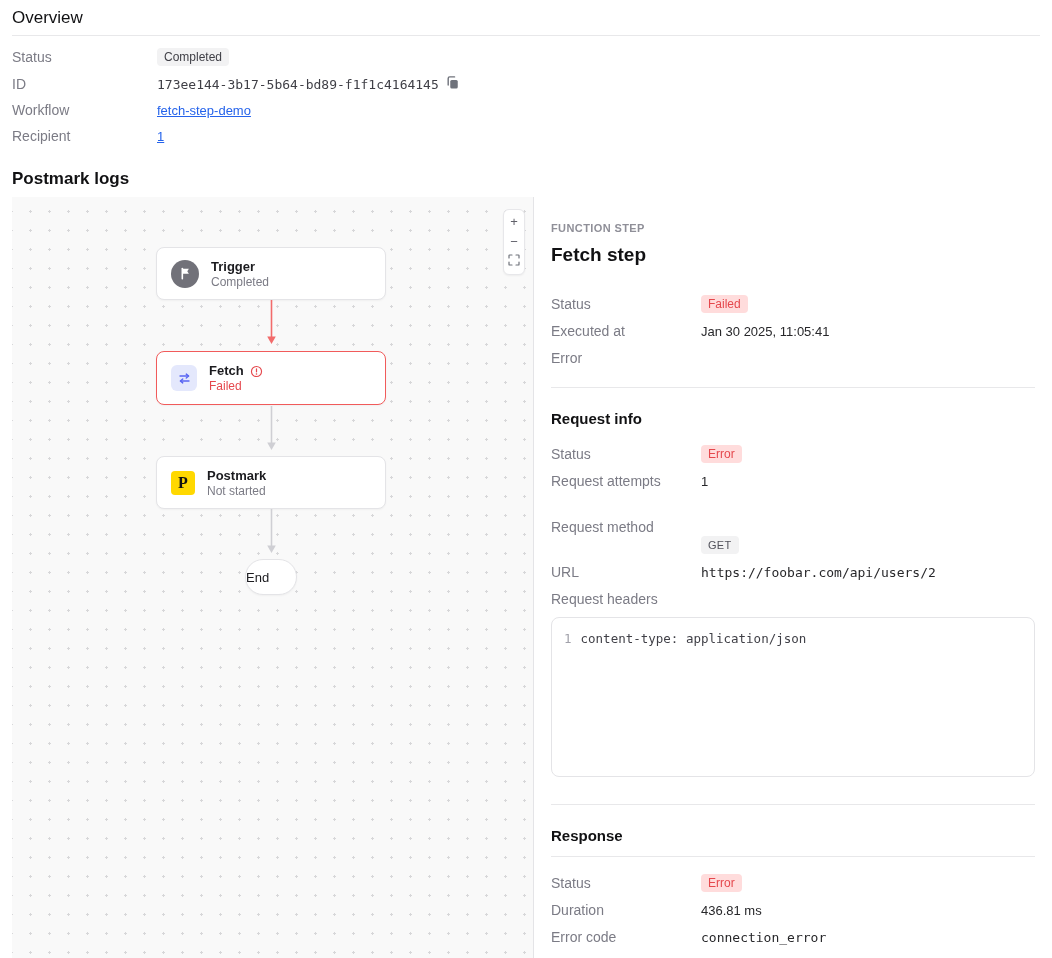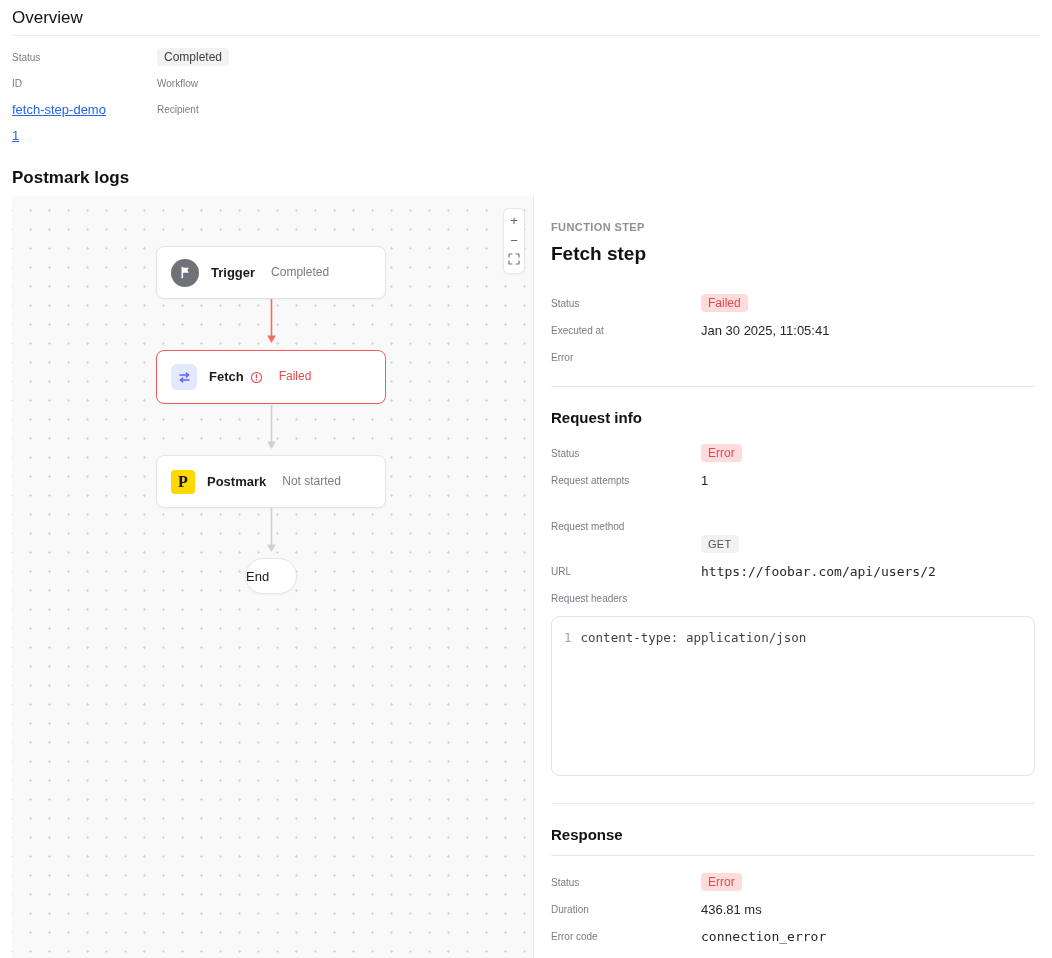--- a/index.html
+++ b/index.html
@@ -9,21 +9,21 @@
     font-family: "Liberation Sans", sans-serif;
     color: #18181b; font-size: 13px;
   }
   .mono { font-family: "DejaVu Sans Mono", monospace; }
 
   
   .top { padding: 8px 12px 0 12px; }
   h1.section-title { font-size: 17px; font-weight: 400; line-height: 20px; color: #111113; }
   .divider { border: none; border-top: 1px solid #e8e8ea; height: 0; margin-top: 7px; }
   .kv { display: grid; grid-template-columns: 145px 1fr; row-gap: 9px; align-items: center; margin-top: 12px; }
-  .kv .label { color: #7b7b85; font-size: 10px; line-height: 17px; }
+  .kv .label { color: #7b7b85; font-size: 14px; line-height: 17px; }
   .kv .value { font-size: 13px; line-height: 17px; color: #27272a; display: flex; align-items: center; gap: 6px; }
   .badge { display: inline-block; font-size: 12px; line-height: 14px; padding: 2px 7px; border-radius: 4px; }
   .badge.gray { background: #f2f2f3; color: #3f3f46; }
   .badge.red { background: #ffdcdc; color: #e5484d; }
   .badge.method { background: #f2f2f3; color: #52525b; font-size: 11px; letter-spacing: .3px; margin-top: 36px; }
   a.link { color: #2563eb; text-decoration: underline; cursor: pointer; }
   .copy-btn { background: none; border: none; cursor: pointer; display: inline-flex; padding: 0; }
 
   h2.section-title { font-size: 17px; font-weight: 700; line-height: 20px; color: #111113; margin: 24px 12px 8px 12px; }
 
@@ -46,21 +46,21 @@
     width: 20px; height: 20px; border: none; background: none; cursor: pointer;
     color: #5f5f68; font-size: 13px; line-height: 18px; display: flex; align-items: center; justify-content: center;
   }
   .node {
     position: absolute; left: 144px; width: 230px; height: 53px;
     background: #fff; border: 1px solid #e4e4e7; border-radius: 8px;
     box-shadow: 0 1px 2px rgba(0,0,0,.04);
     display: flex; align-items: center; gap: 12px; padding: 0 14px; cursor: pointer;
   }
   .node.error { border: 1.5px solid #f15b5b; height: 54px; }
-  .node .texts { display: flex; flex-direction: row; gap: 16px; }
+  .node .texts { display: flex; flex-direction: column; gap: 0; }
   .node .title { font-size: 13px; font-weight: 600; color: #1b1b1f; line-height: 16px; display: flex; align-items: center; gap: 6px; }
   .node .subtitle { font-size: 12px; color: #7b7b85; line-height: 14px; }
   .node .subtitle.failed { color: #e5484d; }
   .icon-circle { width: 28px; height: 28px; border-radius: 50%; background: #717179; display: flex; align-items: center; justify-content: center; flex: none; }
   .icon-square { width: 26px; height: 26px; border-radius: 6px; background: #e4e8fc; display: flex; align-items: center; justify-content: center; flex: none; }
   .icon-postmark { width: 24px; height: 24px; border-radius: 4px; background: #ffd800; display: flex; align-items: center; justify-content: center; flex: none;
     font-family: "Liberation Serif", serif; font-weight: 700; font-size: 16px; color: #121212; }
   .edge { position: absolute; left: 254px; width: 11px; height: 44px; }
   .end-pill {
     position: absolute; left: 233px; top: 362px; width: 52px; height: 36px;
@@ -92,20 +92,31 @@
 
 <div class="top">
   <h1 class="section-title">Overview</h1>
   <hr class="divider">
   <div class="kv">
     <div class="label">Status</div>
     <div class="value">
       <span class="badge gray">Completed</span>
     </div>
     <div class="label">ID</div>
+    <div class="value">
+      <span class="mono" style="color:#3f3f46;">173ee144-3b17-5b64-bd89-f1f1c4164145</span>
+      <button class="copy-btn">
+        <span>
+          <svg width="15" height="15" viewBox="0 0 16 16">
+              <rect x="5.6" y="5.2" width="8" height="9.2" rx="1.6" fill="#6f727b"></rect>
+              <path d="M3.4 10.6V3.6A1.6 1.6 0 0 1 5 2h5.2" stroke="#6f727b" stroke-width="1.5" fill="none" stroke-linecap="round"></path>
+            </svg>
+        </span>
+      </button>
+    </div>
     <div class="label">Workflow</div>
     <div class="value">
       <a class="link">fetch-step-demo</a>
     </div>
     <div class="label">Recipient</div>
     <div class="value">
       <a class="link">1</a>
     </div>
   </div>
 </div>

